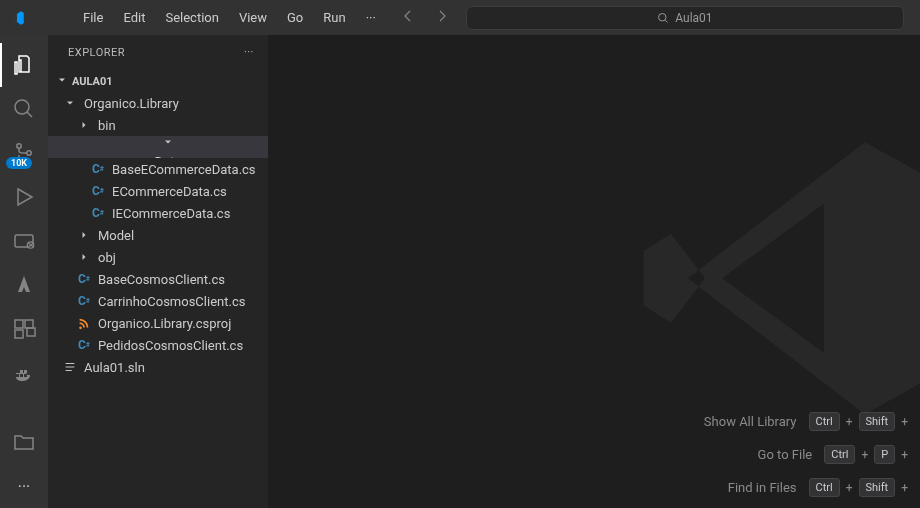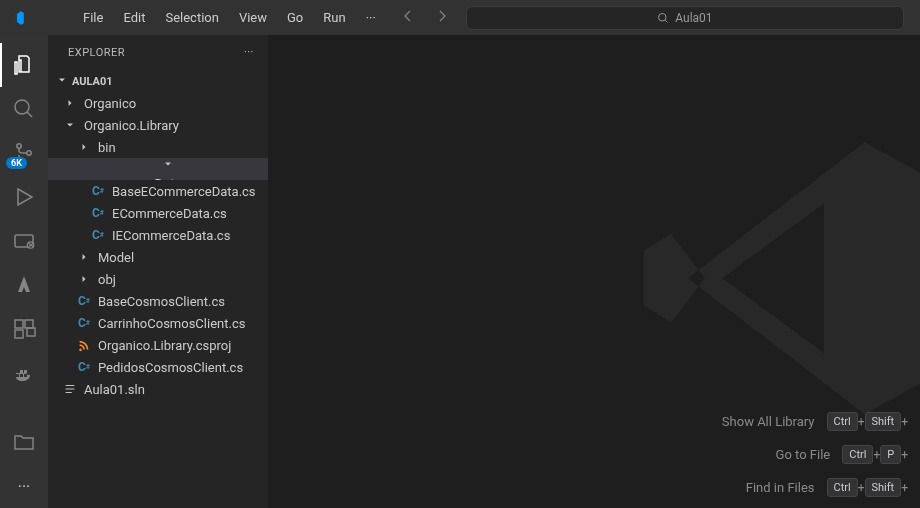--- a/index.html
+++ b/index.html
@@ -46,21 +46,21 @@
 .ind-2 { padding-left: 28px; }
 .ind-3 { padding-left: 42px; }
 
 
 .editor { flex: 1; background: #1e1e1e; position: relative; overflow: hidden; }
 .editor .watermark-logo { position: absolute; right: -40px; top: 80px; width: 340px; height: 340px; opacity: 0.045; }
 .editor .watermark-logo svg { width: 100%; height: 100%; }
 
 .shortcuts { position: absolute; right: 0; bottom: 0; padding: 0 12px 4px 0; }
 .shortcut-row { display: flex; align-items: center; justify-content: flex-end; gap: 12px; height: 33px; color: #8a8a8a; font-size: 13px; }
-.keys { display: flex; align-items: center; color: #8a8a8a; }
+.keys { display: flex; align-items: center; gap: 6px; color: #8a8a8a; }
 .key { background: #333336; border-radius: 3px; padding: 2px 6px; font-size: 11px; color: #cccccc; border: 1px solid #444; }
 .plus { font-size: 12px; }
 
 </style>
 </head>
 <body>
 
 <div class="titlebar">
   <div class="vscode-icon">
     <svg viewBox="0 0 24 24">
@@ -108,21 +108,21 @@
           <path stroke="currentColor" stroke-width="1.5" d="M15 15l5 5"></path>
         </svg>
     </div>
     <div class="ab-item">
       <svg viewBox="0 0 24 24">
           <circle cx="7" cy="5" r="2.2" fill="none" stroke="currentColor" stroke-width="1.5"></circle>
           <circle cx="7" cy="19" r="2.2" fill="none" stroke="currentColor" stroke-width="1.5"></circle>
           <circle cx="17" cy="12" r="2.2" fill="none" stroke="currentColor" stroke-width="1.5"></circle>
           <path fill="none" stroke="currentColor" stroke-width="1.5" d="M7 7v3c0 2 2 2 4 2h4M7 17v-3"></path>
         </svg>
-      <span class="badge">6K</span>
+      <span class="badge">10K</span>
     </div>
     <div class="ab-item">
       <svg viewBox="0 0 24 24">
           <path fill="none" stroke="currentColor" stroke-width="1.5" d="M6 4l14 8-14 8V4z"></path>
         </svg>
     </div>
     <div class="ab-item">
       <svg viewBox="0 0 24 24">
           <rect x="3" y="6" width="18" height="12" rx="1.5" fill="none" stroke="currentColor" stroke-width="1.5"></rect>
           <circle cx="18.5" cy="16" r="3.2" fill="#333333" stroke="currentColor" stroke-width="1.3"></circle>
@@ -165,28 +165,20 @@
       <div class="tree-section-title">
         <span class="chev"><svg width="12" height="12" viewBox="0 0 16 16">
               <path fill="currentColor" d="M4 6l4 4 4-4z"></path>
             </svg></span>
         <span>AULA01</span>
       </div>
       <div id="tree-body">
           <div class="tree-row ind-1">
             <span class="chev">
               <svg width="12" height="12" viewBox="0 0 16 16">
-                <path fill="currentColor" d="M6 4l4 4-4 4z"></path>
-              </svg>
-            </span>
-            <span class="label">Organico</span>
-          </div>
-          <div class="tree-row ind-1">
-            <span class="chev">
-              <svg width="12" height="12" viewBox="0 0 16 16">
                 <path fill="currentColor" d="M4 6l4 4 4-4z"></path>
               </svg>
             </span>
             <span class="label">Organico.Library</span>
           </div>
           <div class="tree-row ind-2">
             <span class="chev">
               <svg width="12" height="12" viewBox="0 0 16 16">
                 <path fill="currentColor" d="M6 4l4 4-4 4z"></path>
               </svg>

